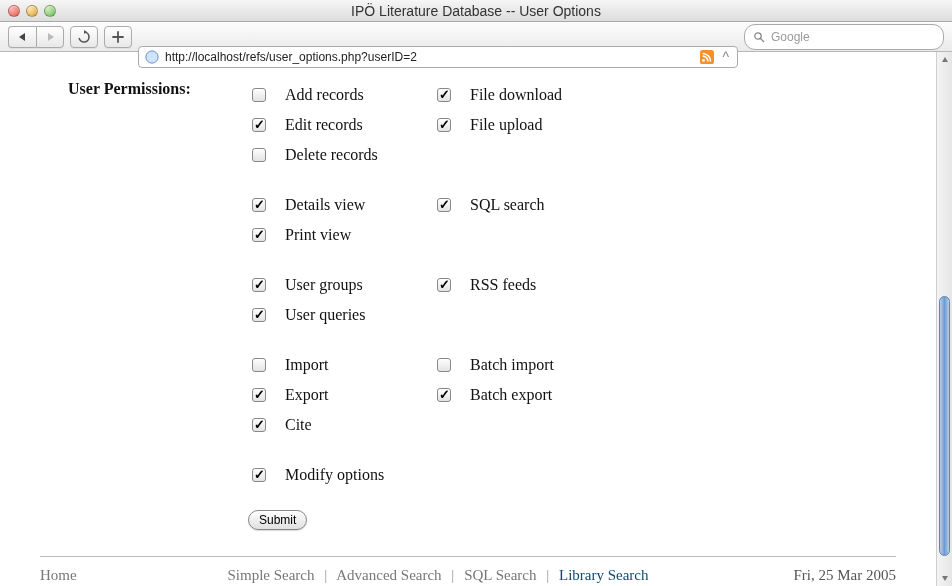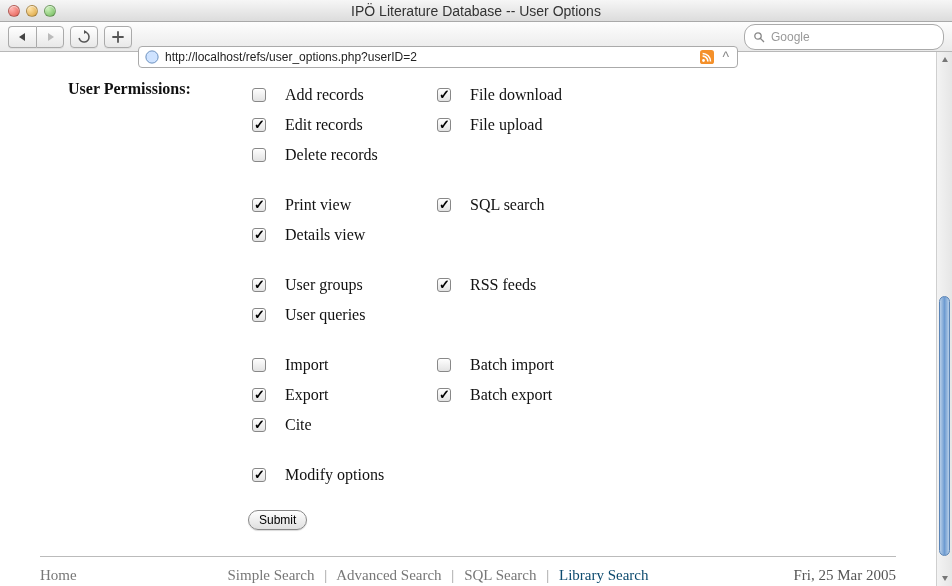--- a/index.html
+++ b/index.html
@@ -301,25 +301,25 @@
           <input type="checkbox" class="cbx" checked="" style="">
           <span>Edit records</span>
         </label>
         <label class="perm-item">
           <input type="checkbox" class="cbx" style="">
           <span>Delete records</span>
         </label>
         <div class="perm-spacer"></div>
         <label class="perm-item">
           <input type="checkbox" class="cbx" checked="" style="">
+          <span>Details view</span>
+        </label>
+        <label class="perm-item">
+          <input type="checkbox" class="cbx" checked="" style="">
           <span>Print view</span>
-        </label>
-        <label class="perm-item">
-          <input type="checkbox" class="cbx" checked="" style="">
-          <span>Details view</span>
         </label>
         <div class="perm-spacer"></div>
         <label class="perm-item">
           <input type="checkbox" class="cbx" checked="" style="">
           <span>User groups</span>
         </label>
         <label class="perm-item">
           <input type="checkbox" class="cbx" checked="" style="">
           <span>User queries</span>
         </label>

